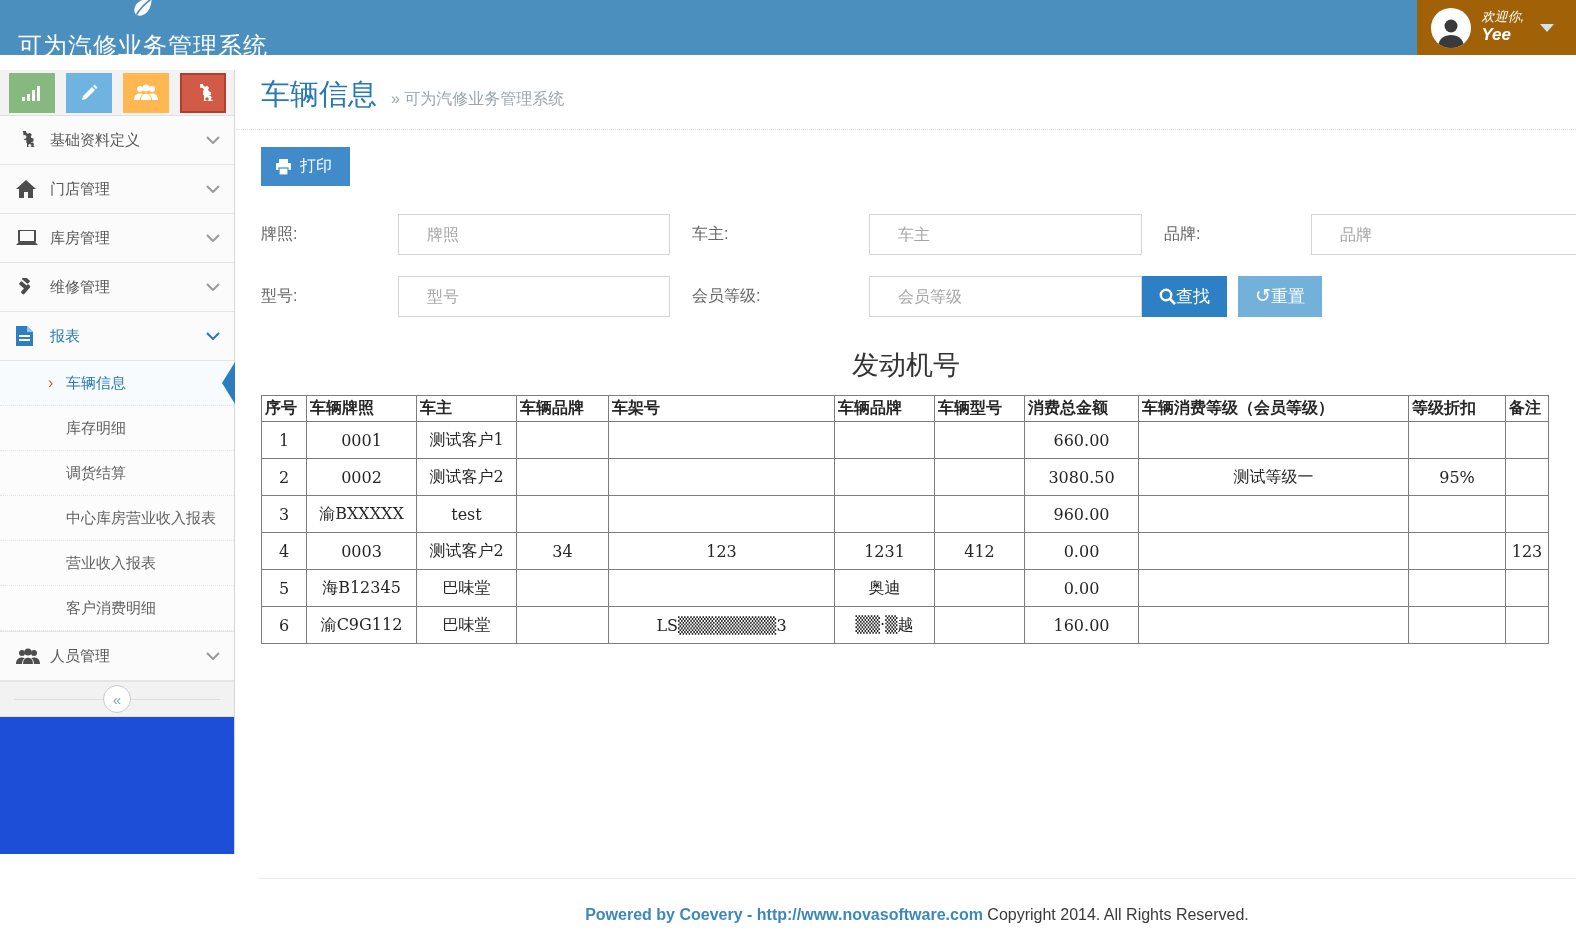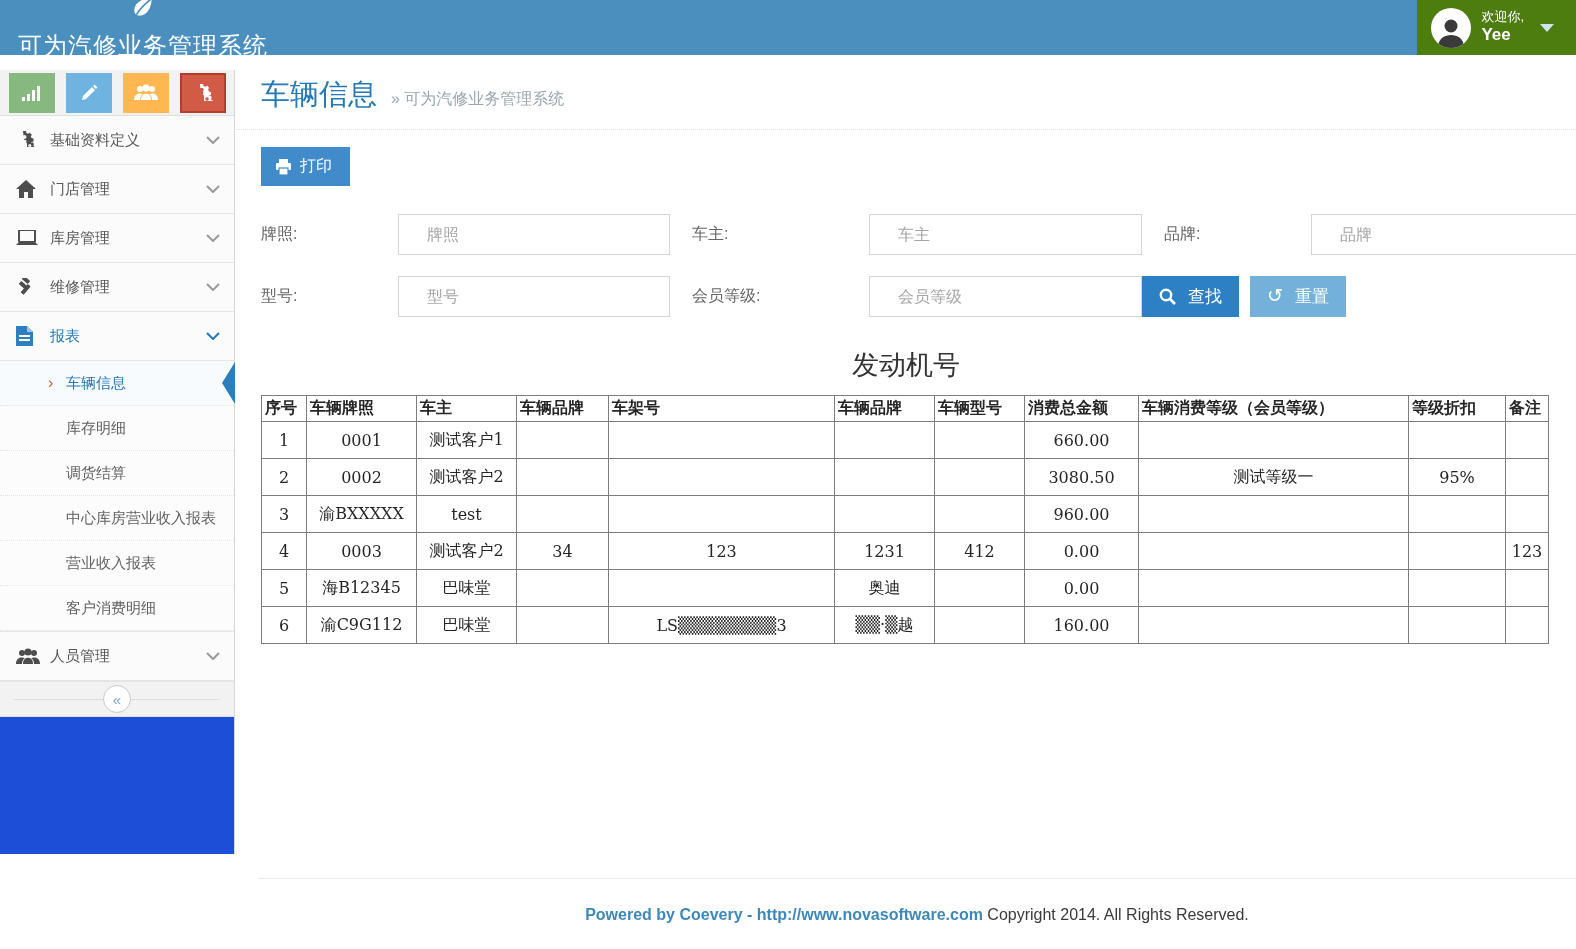--- a/index.html
+++ b/index.html
@@ -5,22 +5,22 @@
   * { box-sizing: border-box; margin: 0; padding: 0; }
   html,body { width:1576px; height:949px; overflow:hidden; background:#fff;
     font-family:"Liberation Sans","DejaVu Sans",sans-serif; }
 
   
   .navbar { position:absolute; left:0; top:0; width:1576px; height:55px;
     background:#4a8fbe; display:flex; align-items:center; justify-content:space-between; }
   .brand { display:flex; align-items:center; gap:10px; padding-left:18px; color:#fff;flex-direction:column; }
   .brand-logo { width:26px; height:26px; }
   .brand-title { font-size:24px; color:#fff; letter-spacing:1px; }
-  .user-panel { height:55px; background:#4d7c0f; display:flex; align-items:center;
-    gap:10px; padding:0 22px 0 14px; cursor:pointer; }
+  .user-panel { height:55px; background:#a16207; display:flex; align-items:center;
+    gap:10px; padding:0 22px 0 14px; cursor:pointer;font-style:italic; }
   .avatar { width:40px; height:40px; border-radius:50%; background:#fff; display:flex;
     align-items:flex-end; justify-content:center; overflow:hidden; }
   .user-text { color:#fff; line-height:1.15; }
   .user-welcome { font-size:13px; }
   .user-name { font-size:17px; font-weight:bold; }
   .caret-down { width:0; height:0; border-left:7px solid transparent;
     border-right:7px solid transparent; border-top:8px solid #cfe3f0; margin-left:6px; }
 
   
   .sidebar { position:absolute; left:0; top:70px; width:235px; height:784px;
@@ -81,21 +81,21 @@
     font-family:inherit; }
 
   .search-form { padding:28px 30px 0 25px; display:grid;
     grid-template-columns: 115px 272px 155px 273px 125px 272px;
     grid-column-gap: 22px; grid-row-gap: 21px; align-items:center; }
   .f-label { font-size:16px; color:#666; }
   .f-input { height:41px; border:1px solid #d5d5d5; background:#fff; padding:0 28px;
     font-size:16px; color:#444; width:100%; font-family:inherit; }
   .f-input::placeholder { color:#a6a6a6; }
   .btn-cell { display:flex; gap:11px; margin-left:-22px; }
-  .btn { display:inline-flex; align-items:center; gap:12px; color:#fff; border:none;
+  .btn { display:inline-flex; align-items:center; gap:0; color:#fff; border:none;
     font-size:17px; padding:9px 17px; cursor:pointer; font-family:inherit; }
   .btn-search { background:#2e80c4; }
   .btn-reset { background:#74b1da; }
   .reset-glyph { font-size:19px; line-height:1; transform:translateY(-1px); display:inline-block; }
 
   .table-title { text-align:center; font-family:"DejaVu Serif","Liberation Serif",serif;
     font-size:27px; color:#333; margin:30px 0 12px 0; }
   .report-table { border-collapse:collapse; margin-left:25px; width:1287px;
     font-family:"DejaVu Serif","Liberation Serif",serif; table-layout:fixed; }
   .report-table th, .report-table td { border:1px solid #7d7d7d; color:#262626; }

